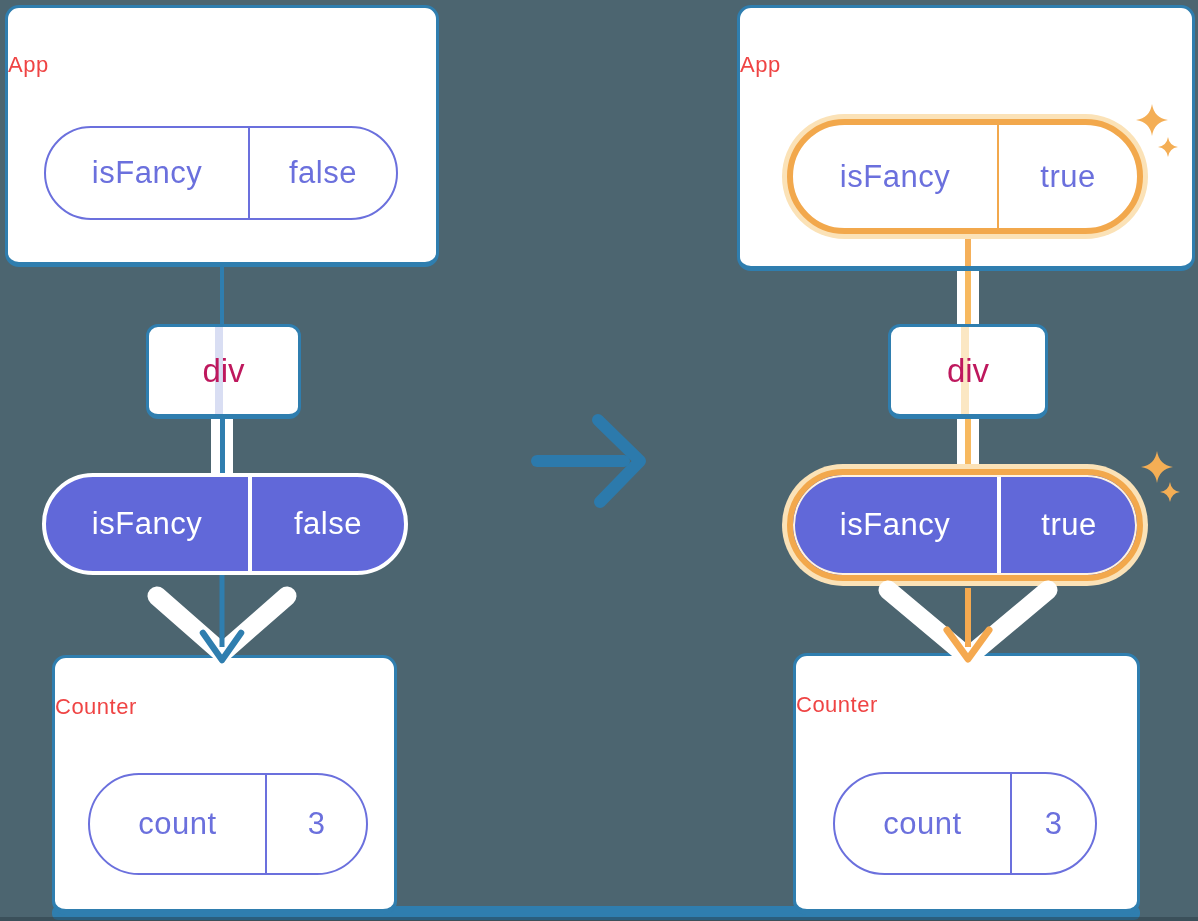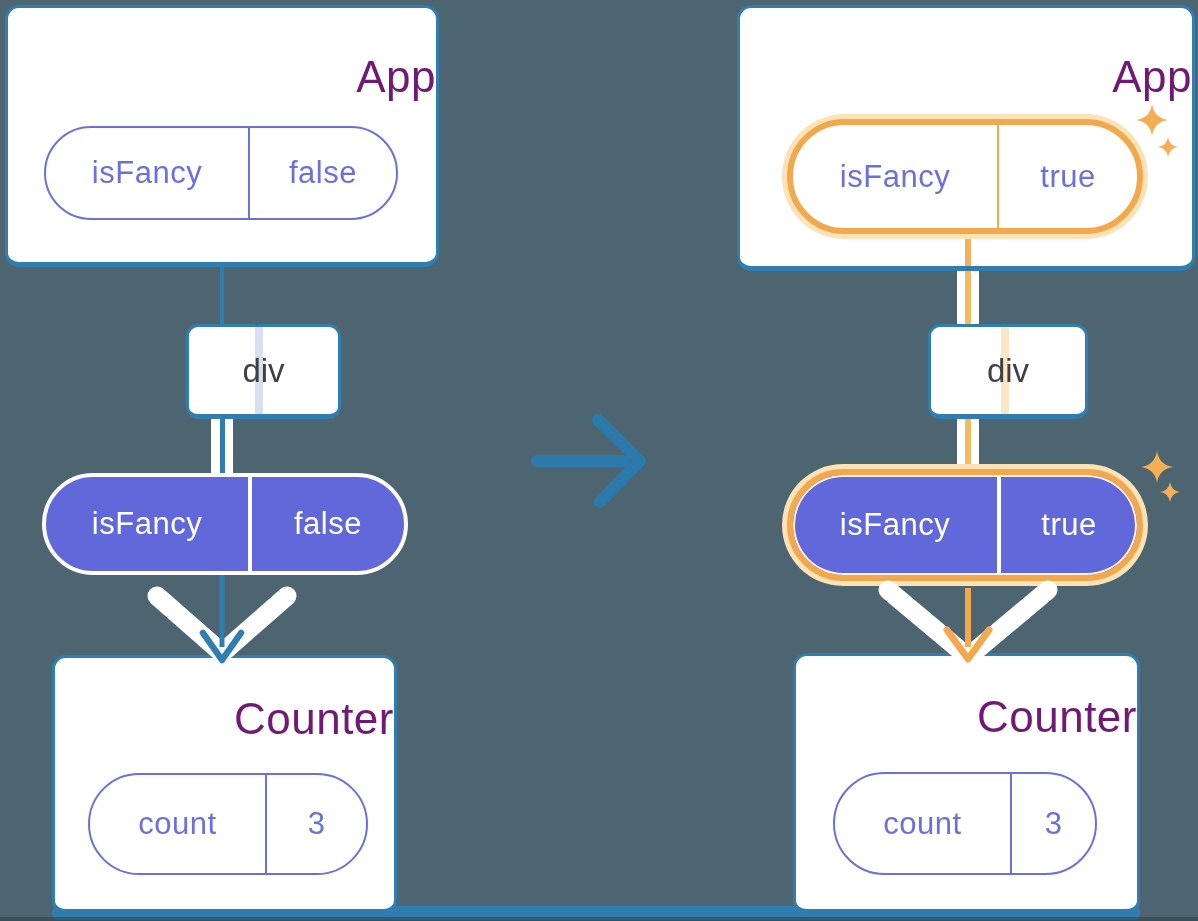--- a/index.html
+++ b/index.html
@@ -8,22 +8,22 @@
     background:#4C6570;
     font-family:"Liberation Sans", sans-serif;
   }
   
   .card{
     position:absolute;background:#fff;
     border:3px solid #2F7EAF;border-bottom-width:5px;
     border-radius:14px;z-index:2;box-sizing:border-box;
   }
   .card-title{
-    position:absolute;left:0;right:0;text-align:right;
-    color:#701a75;font-size:44px;font-weight:500;letter-spacing:.5px;
+    position:absolute;left:0;right:0;text-align:left;
+    color:#ef4444;font-size:22px;font-weight:500;letter-spacing:.5px;
   }
   
   .pill{
     position:absolute;display:flex;align-items:stretch;box-sizing:border-box;
     border-radius:60px;overflow:hidden;
   }
   .pill .cell{
     display:flex;align-items:center;justify-content:center;
     font-size:31px;letter-spacing:.5px;
   }
@@ -44,21 +44,21 @@
   .pill-fancy-solid .cell{display:flex;align-items:center;justify-content:center;font-size:31px;letter-spacing:.5px;}
   .pill-fancy-solid .vdiv{width:4px;background:#fff;margin:2px 0;}
   .bold{font-weight:400;}
   
   .vline{position:absolute;z-index:1;}
   .pipe{position:absolute;background:#fff;z-index:1;}
   .pipe .core{position:absolute;top:0;bottom:0;}
   .stripe{position:absolute;top:0;bottom:0;width:8px;z-index:0;}
   .card .label{position:relative;z-index:1;}
   .divcard{display:flex;align-items:center;justify-content:center;
-    color:#404040;font-size:33px;font-weight:500;margin-left:40px;}
+    color:#be185d;font-size:33px;font-weight:500;}
   .inner-line{position:absolute;width:6px;background:#F5B05A;}
   .overlay{position:absolute;left:0;top:0;z-index:5;pointer-events:none;}
   .bottom-band{position:absolute;background:#2F7EAF;z-index:0;border-radius:6px;}
   .bottom-shade{position:absolute;left:0;right:0;bottom:0;height:4px;background:rgba(40,56,64,.45);z-index:6;}
 </style>
 </head>
 <body>
 
 <div class="canvas">
 

